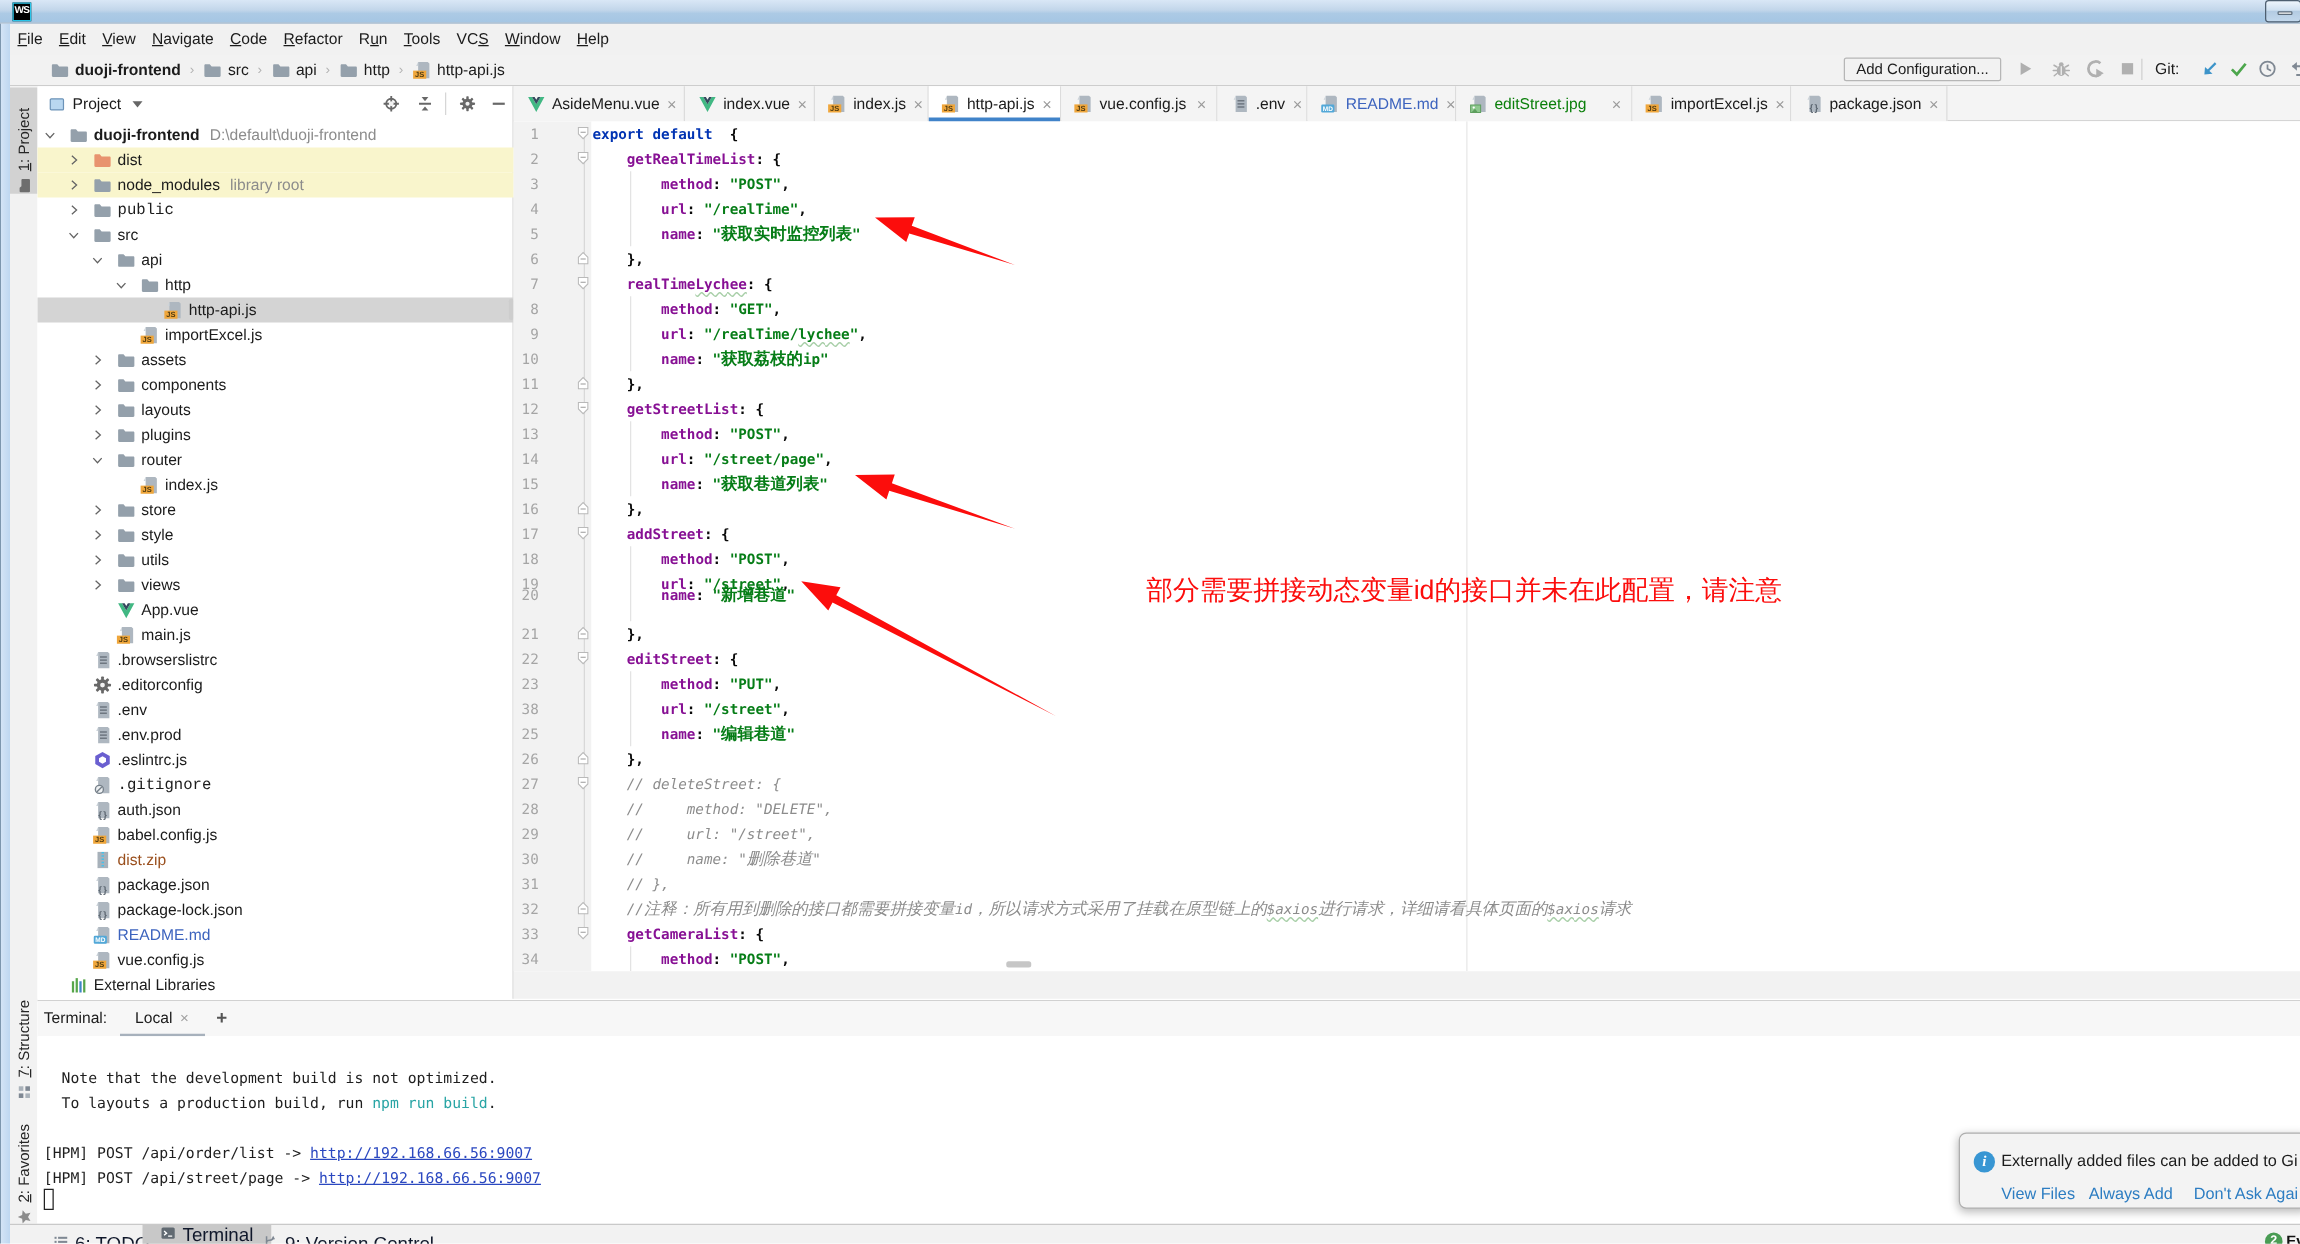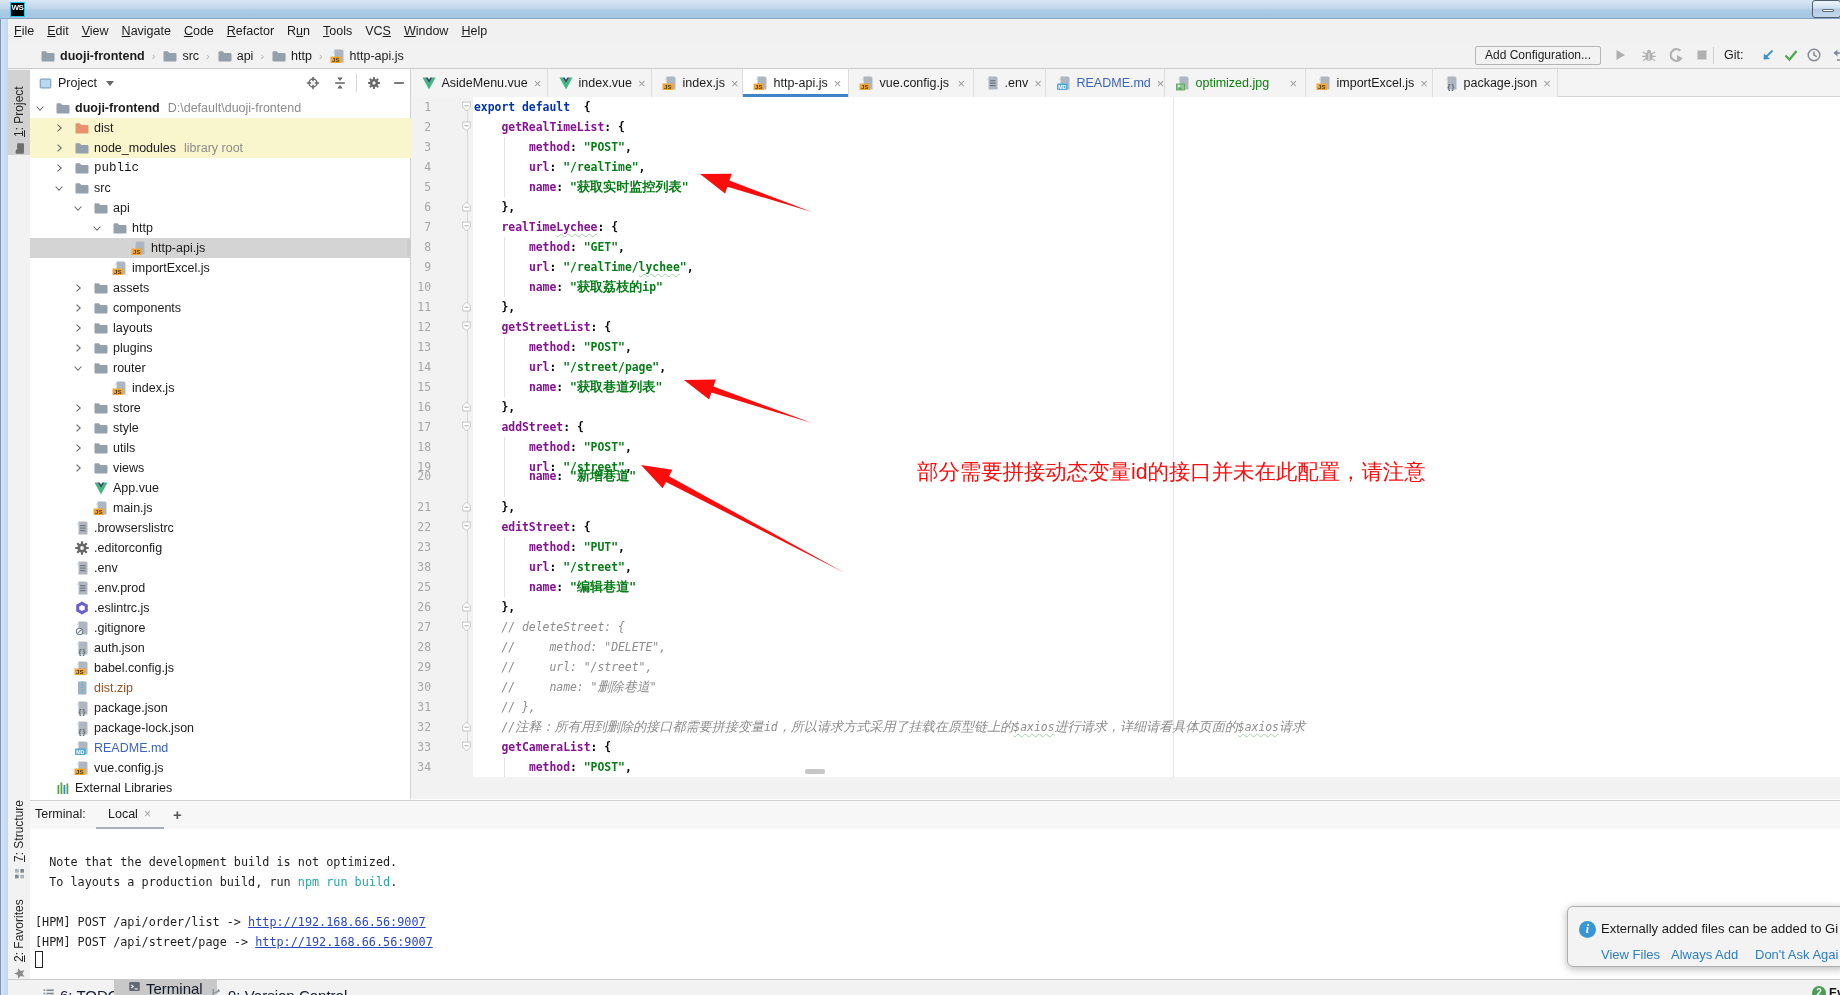--- a/index.html
+++ b/index.html
@@ -658,21 +658,21 @@
       </div>
       <div class="trow" style="top: 500px;">
         <span class="t-icon" style="left:44px">
           <svg width="16" height="16" viewBox="0 0 16 16" xmlns="http://www.w3.org/2000/svg">
             <path d="M8 1.5 L13.8 4.8 L13.8 11.2 L8 14.5 L2.2 11.2 L2.2 4.8 Z" fill="#6a5fd0"></path>
             <path d="M8 5 L10.8 6.6 L10.8 9.4 L8 11 L5.2 9.4 L5.2 6.6 Z" fill="#fff"></path>
           </svg>
         </span>
         <span class="t-label" style="left:64px;">.eslintrc.js</span>
       </div>
-      <div class="trow" style="top: 520px;">
+      <div class="trow" style="top: 520px; font-family: Liberation Mono, monospace;">
         <span class="t-icon" style="left:44px">
           <svg width="16" height="16" viewBox="0 0 16 16" xmlns="http://www.w3.org/2000/svg">
             <path d="M4.5 1.5 L12.2 1.5 L13.5 2.8 L13.5 14.5 L4.5 14.5 Z" fill="#aeb7c0"></path>
             <path d="M4.5 1.5 L4.5 4.8 L2.9 4.8 Z" fill="#cdd4da"></path>
             <circle cx="5.5" cy="11.5" r="3.2" fill="#eef1f3" stroke="#76808a" stroke-width="1.1"></circle>
             <line x1="3.4" y1="13.6" x2="7.6" y2="9.4" stroke="#76808a" stroke-width="1.1"></line>
           </svg>
         </span>
         <span class="t-label" style="left:64px;">.gitignore</span>
       </div>
@@ -852,21 +852,21 @@
       <div class="etab" style="width: 141px;">
         <span class="icon16">
           <svg width="16" height="16" viewBox="0 0 16 16" xmlns="http://www.w3.org/2000/svg">
             <path d="M4.5 1.5 L12.2 1.5 L13.5 2.8 L13.5 14.5 L4.5 14.5 Z" fill="#aeb7c0"></path>
             <path d="M4.5 1.5 L4.5 4.8 L2.9 4.8 Z" fill="#cdd4da"></path>
             <rect x="1.5" y="9" width="8" height="6" fill="#8ec88e" stroke="#5d9e5d" stroke-width="0.8"></rect>
             <circle cx="4" cy="11" r="0.9" fill="#fff"></circle>
             <path d="M2.5 14.5 L5 12 L7 14.5 Z" fill="#5d9e5d"></path>
           </svg>
         </span>
-        <span class="etab-label" style="color:#0a7f0a">optimized.jpg</span>
+        <span class="etab-label" style="color:#0a7f0a">editStreet.jpg</span>
         <span class="etab-close">×</span>
       </div>
       <div class="etab" style="width: 127px;">
         <span class="icon16">
           <svg width="16" height="16" viewBox="0 0 16 16" xmlns="http://www.w3.org/2000/svg">
             <path d="M4.5 1.5 L12.2 1.5 L13.5 2.8 L13.5 14.5 L4.5 14.5 Z" fill="#aeb7c0"></path>
             <path d="M4.5 1.5 L4.5 4.8 L2.9 4.8 Z" fill="#cdd4da"></path>
             <rect x="0.5" y="8.5" width="10.5" height="6.5" fill="#efa63b"></rect>
             <text x="5.75" y="13.9" font-size="6" font-weight="bold" fill="#4f3a10" text-anchor="middle" font-family="Liberation Sans,sans-serif">JS</text>
           </svg>

